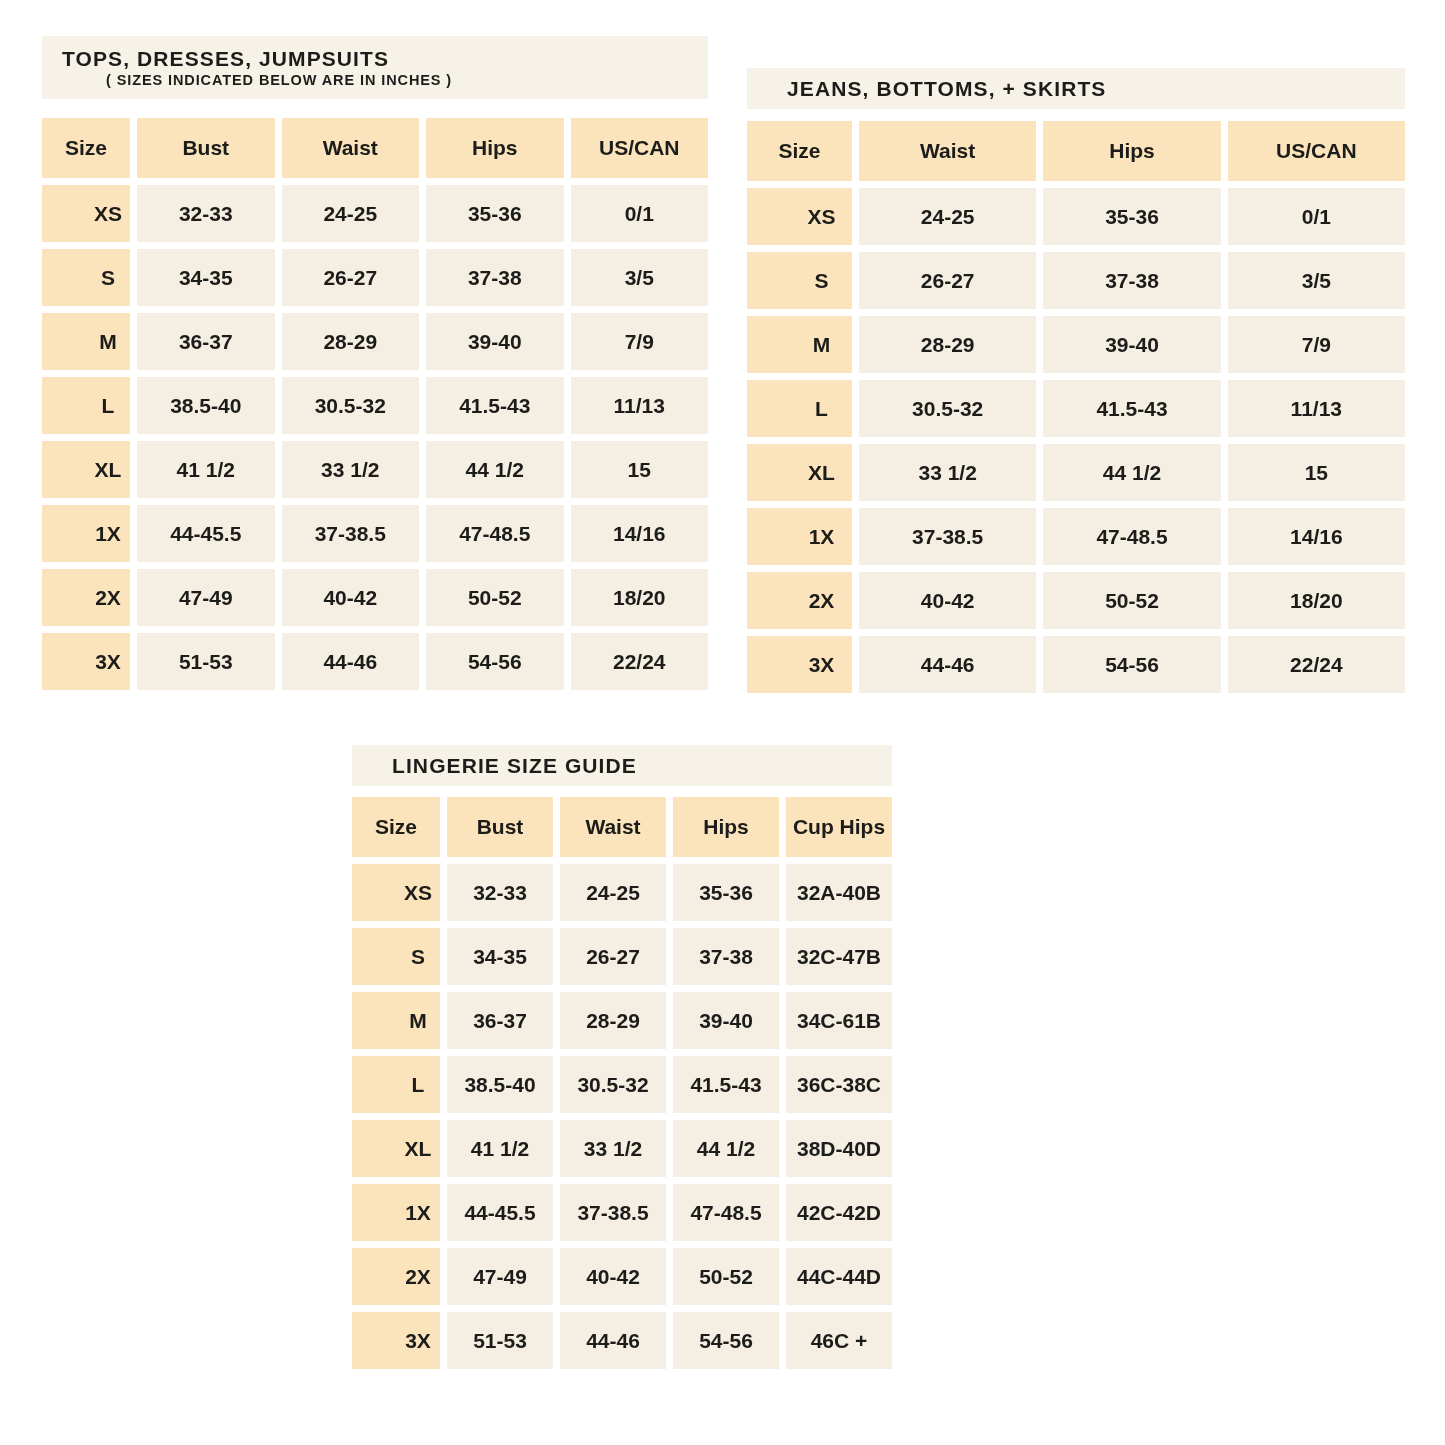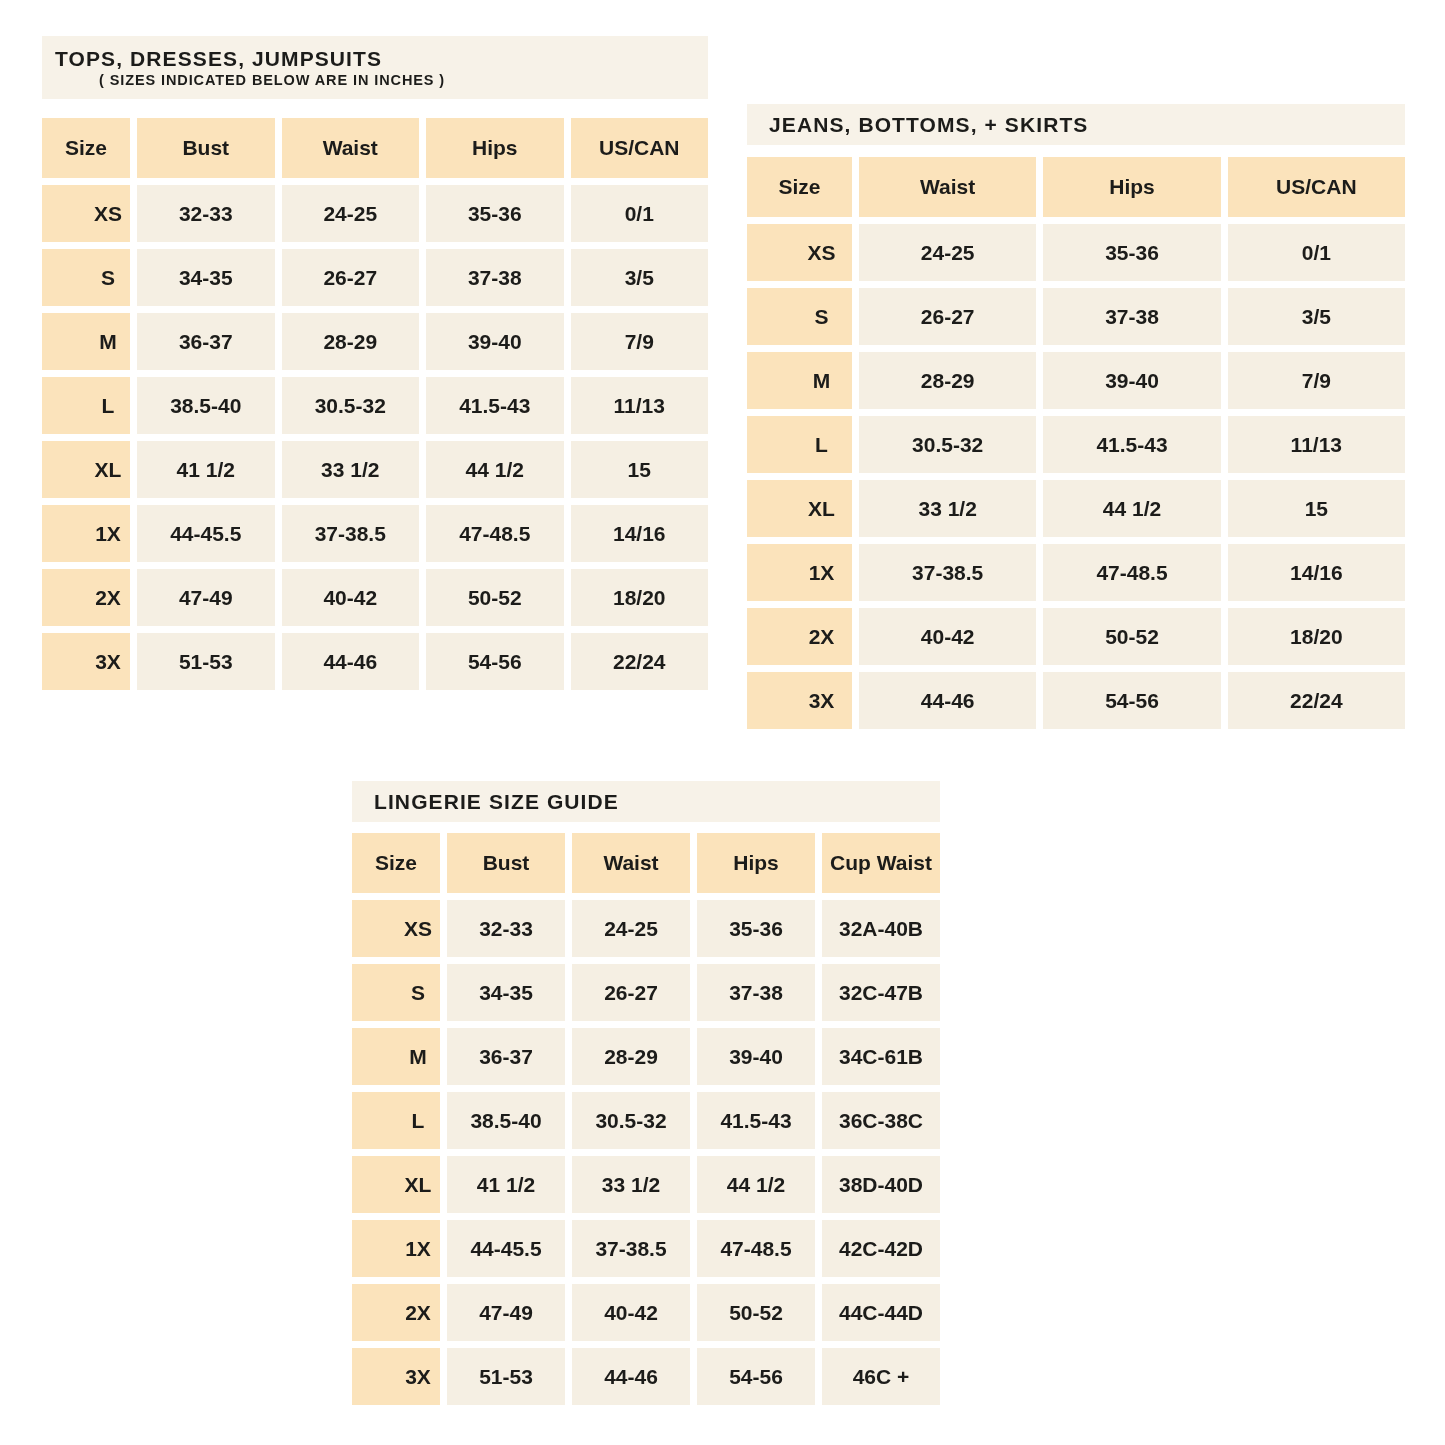--- a/index.html
+++ b/index.html
@@ -25,26 +25,25 @@
   }
   .table-block{position:absolute;}
   .titlebar{
     background:var(--titlebar);
     padding:10px 22px;
   }
   .titlebar.one-line{
     height:41px;
     display:flex;
     align-items:center;
-    padding:0 22px;
-    margin-top:36px;
+    padding:0 40px;
   }
   .titlebar.two-line{
     height:63px;
-    padding:10px 22px 9px 13px;
+    padding:10px 22px 9px 20px;
   }
   .title{
     font-size:21px;
     line-height:25px;
     letter-spacing:1.1px;
     font-weight:700;
     text-transform:uppercase;
   }
   .subtitle{
     font-size:14.5px;
@@ -178,30 +177,30 @@
         <div class="cell data">40-42</div>
         <div class="cell data">50-52</div>
         <div class="cell data">18/20</div>
         <div class="cell size">3X</div>
         <div class="cell data">44-46</div>
         <div class="cell data">54-56</div>
         <div class="cell data">22/24</div>
       </div>
   </section>
 
-  <section class="table-block t3" style="left:352px; top:745px; width:588px;">
+  <section class="table-block t3" style="left:352px; top:745px; width:540px;">
     <header class="titlebar one-line">
       <div class="title">LINGERIE SIZE GUIDE</div>
     </header>
     <div class="grid">
         <div class="cell head">Size</div>
         <div class="cell head">Bust</div>
         <div class="cell head">Waist</div>
         <div class="cell head">Hips</div>
-        <div class="cell head">Cup Waist</div>
+        <div class="cell head">Cup Hips</div>
         <div class="cell size">XS</div>
         <div class="cell data">32-33</div>
         <div class="cell data">24-25</div>
         <div class="cell data">35-36</div>
         <div class="cell data">32A-40B</div>
         <div class="cell size">S</div>
         <div class="cell data">34-35</div>
         <div class="cell data">26-27</div>
         <div class="cell data">37-38</div>
         <div class="cell data">32C-47B</div>

